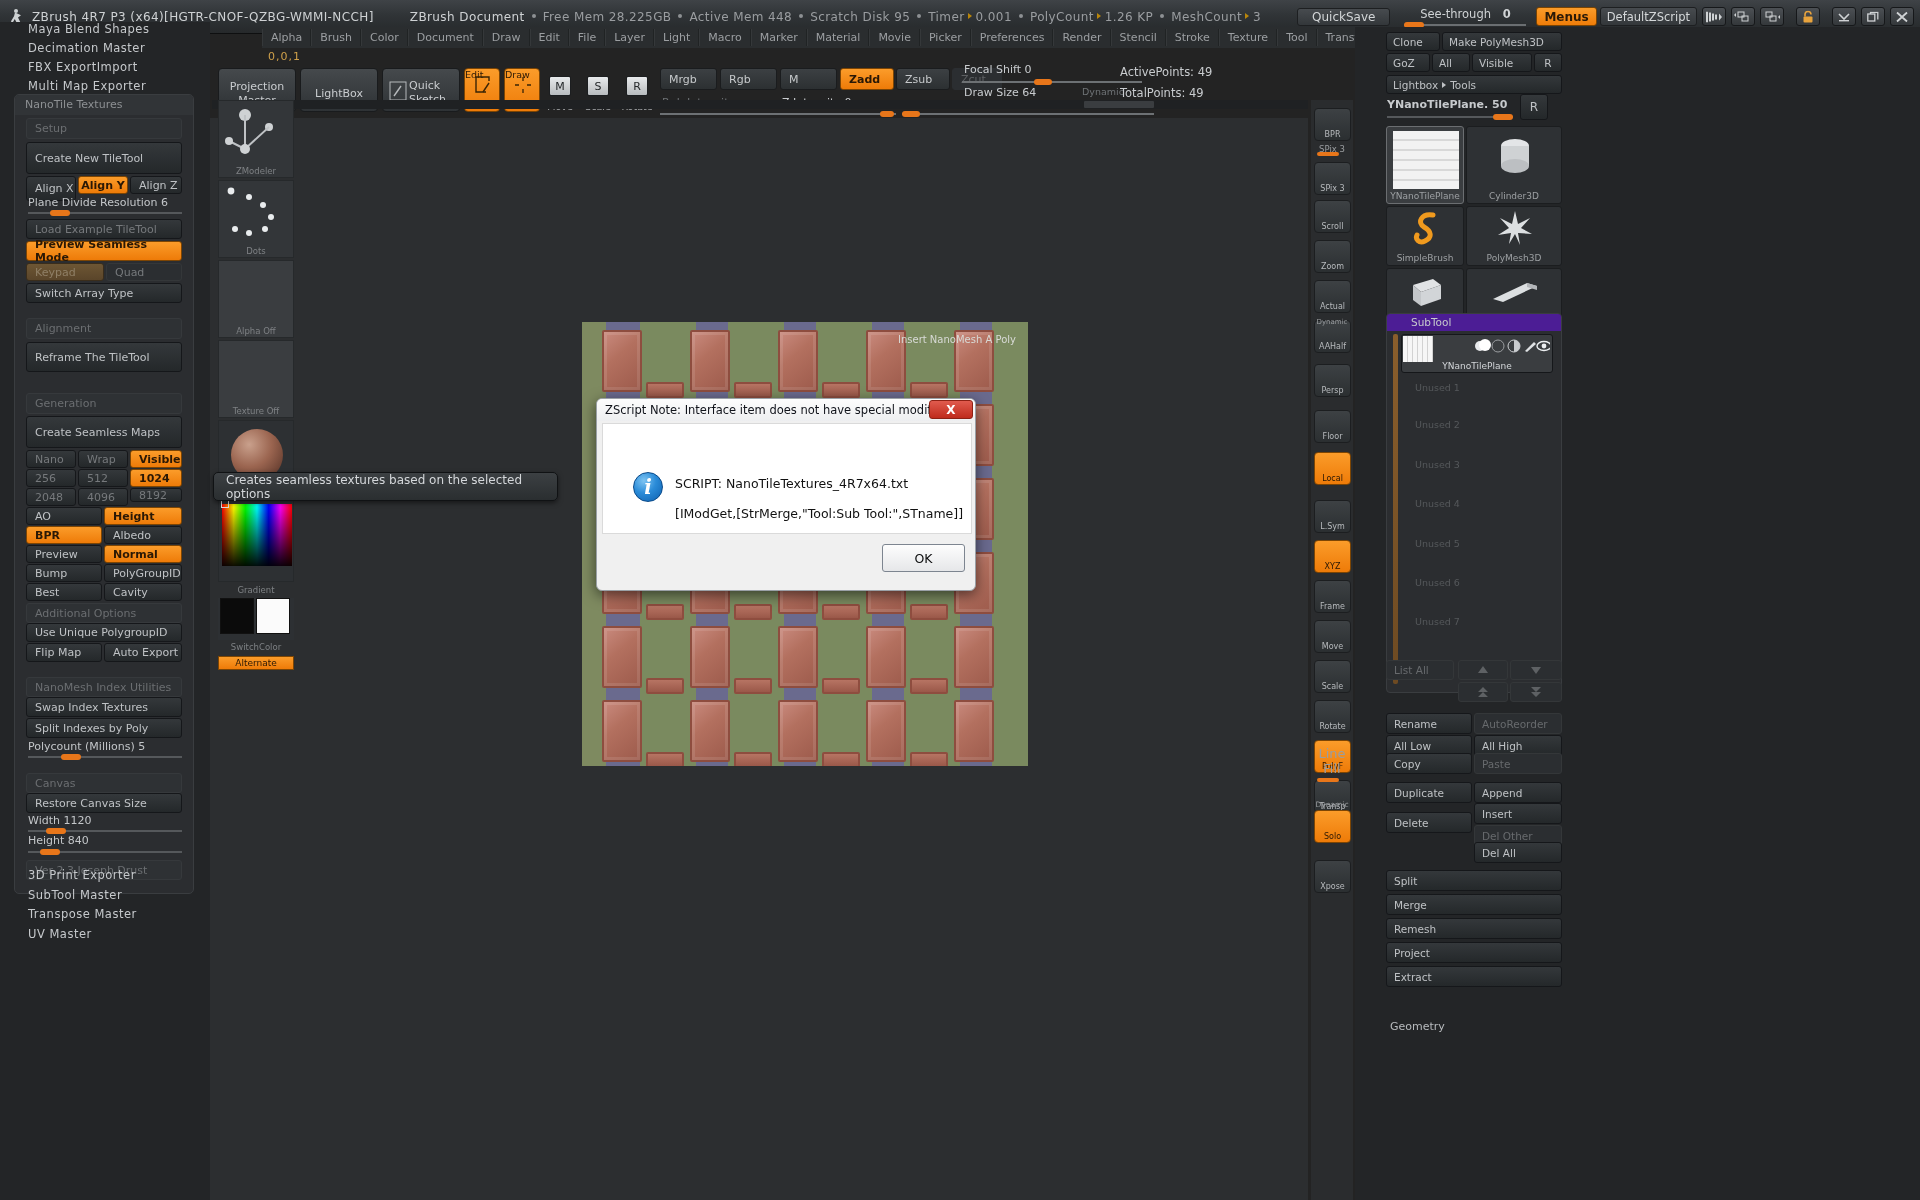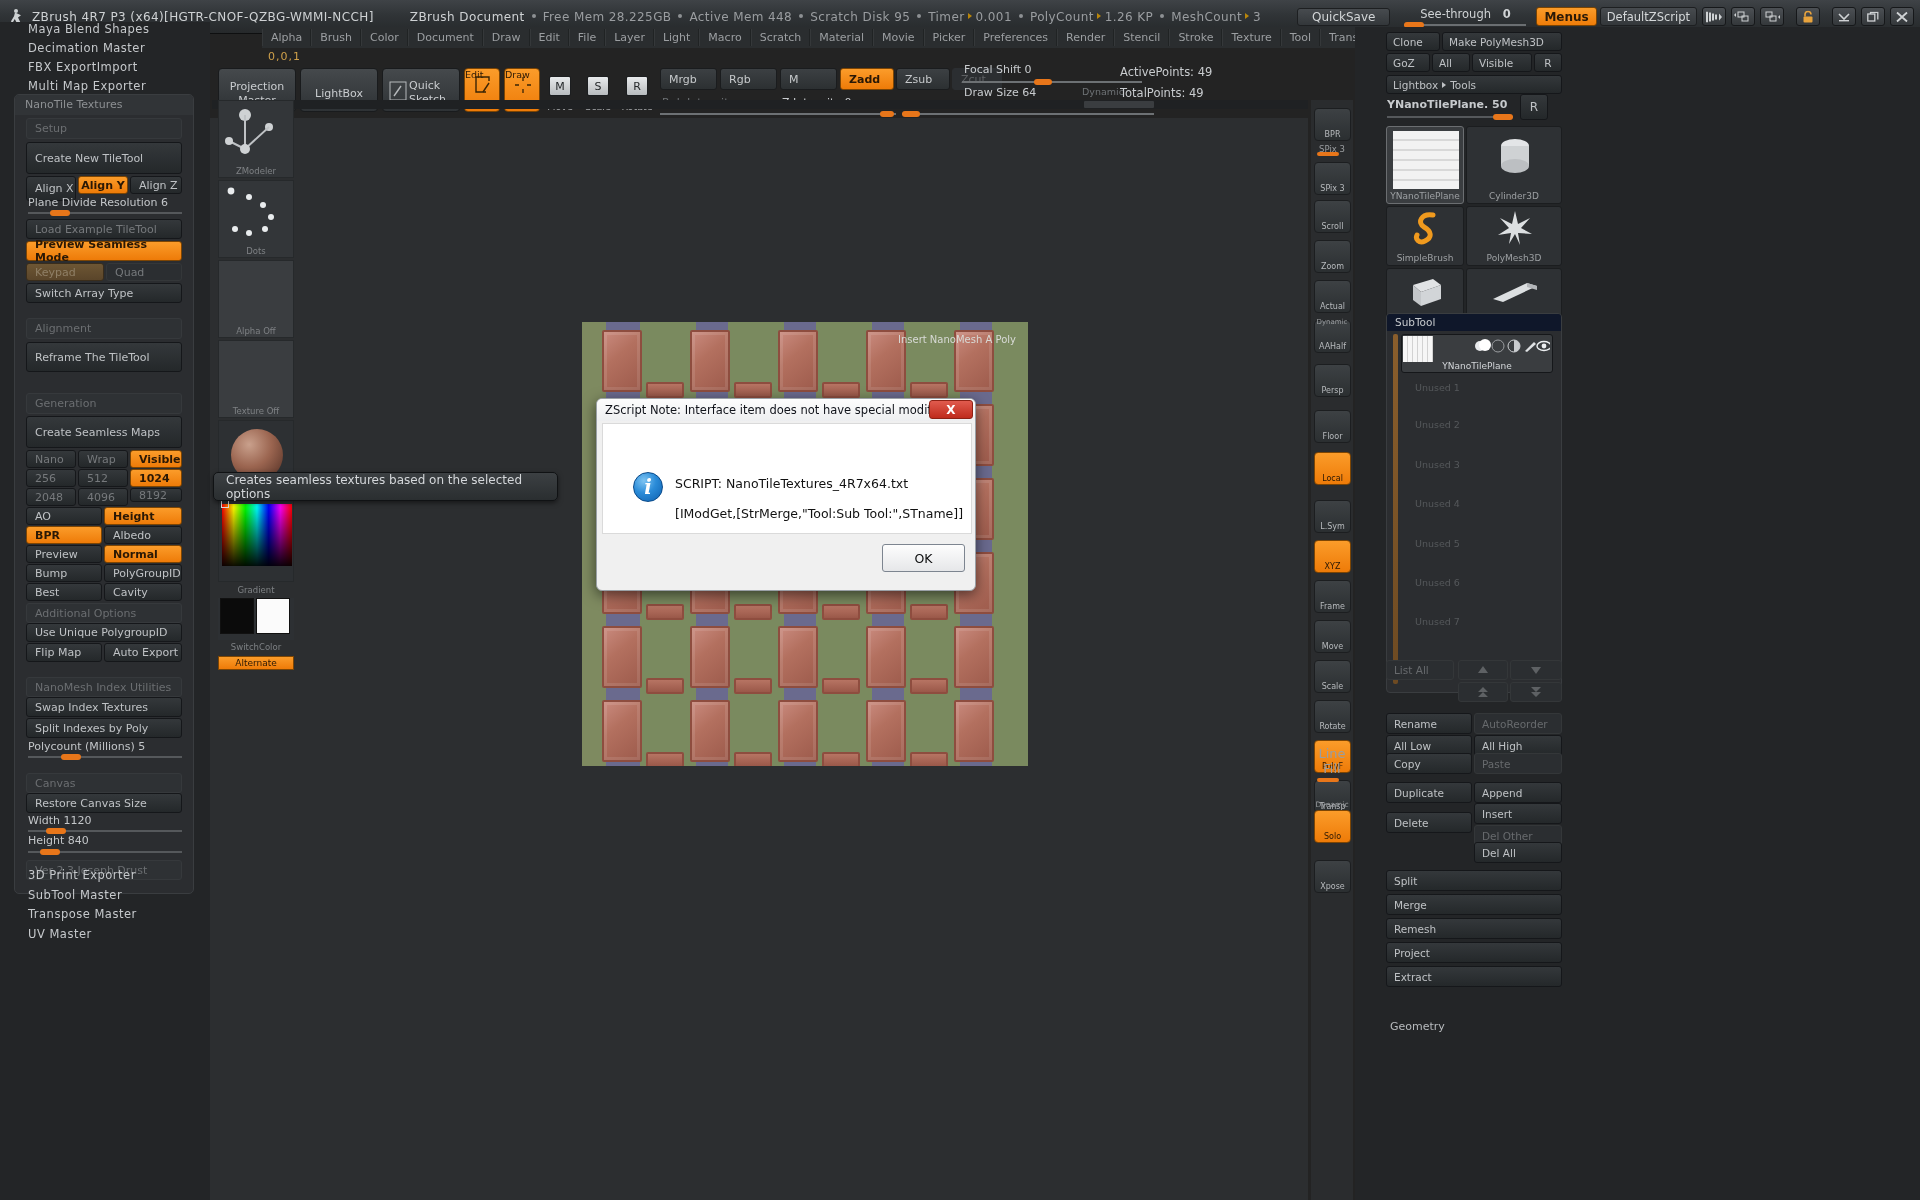--- a/index.html
+++ b/index.html
@@ -183,22 +183,22 @@
   #toolpanel{position:absolute;left:1386px;top:32px;width:176px;}
   .rb{
     position:absolute;border-radius:3px;font-size:10.5px;display:flex;align-items:center;padding-left:6px;
     background:linear-gradient(#34383b,#24282a);border:1px solid #15171a;color:#bfc2c5;
   }
   .rb.ctr{justify-content:center;padding-left:0;}
   .rthumb{position:absolute;background:#2e3134;border:1px solid #1b1d1f;border-radius:3px;}
   .rthumb .cap{position:absolute;left:0;bottom:2px;width:100%;text-align:center;font-size:9px;color:#9da0a3;}
   #subtoolpanel{position:absolute;left:1386px;top:313px;width:176px;height:380px;
      background:#2b2d30;border:1px solid #3a3d40;border-radius:4px;}
-  .st-head{position:absolute;left:0;top:0;width:100%;height:17px;line-height:17px;padding-left:8px;
-     font-size:10.5px;color:#c6c9cc;background:#0f172a;border-radius:3px 3px 0 0;}
+  .st-head{position:absolute;left:0;top:0;width:100%;height:17px;line-height:17px;padding-left:24px;
+     font-size:10.5px;color:#c6c9cc;background:#4c1d95;border-radius:3px 3px 0 0;}
   .st-strip{position:absolute;left:6px;top:20px;width:5px;height:350px;background:linear-gradient(#8a5e2c,#6d4a22);border-radius:2px;}
   .st-row{position:absolute;left:18px;width:150px;font-size:9.5px;color:#55585b;margin-left:10px;}
   #st-active{position:absolute;left:14px;top:20px;width:152px;height:39px;
      background:#3a3d40;border:1px solid #15171a;border-radius:3px;}
   #st-active .nm{position:absolute;left:0;bottom:1px;width:100%;text-align:center;font-size:9px;color:#d3d6d9;}
 
   .gb{
     position:absolute;border-radius:3px;font-size:10.5px;display:flex;align-items:center;padding-left:7px;
     background:linear-gradient(#34383b,#24282a);border:1px solid #15171a;color:#bfc2c5;
   }
@@ -300,21 +300,21 @@
   <div class="m">Alpha</div>
   <div class="m">Brush</div>
   <div class="m">Color</div>
   <div class="m">Document</div>
   <div class="m">Draw</div>
   <div class="m">Edit</div>
   <div class="m">File</div>
   <div class="m">Layer</div>
   <div class="m">Light</div>
   <div class="m">Macro</div>
-  <div class="m">Scratch</div>
+  <div class="m">Marker</div>
   <div class="m">Material</div>
   <div class="m">Movie</div>
   <div class="m">Picker</div>
   <div class="m">Preferences</div>
   <div class="m">Render</div>
   <div class="m">Stencil</div>
   <div class="m">Stroke</div>
   <div class="m">Texture</div>
   <div class="m">Tool</div>
   <div class="m">Transform</div>

